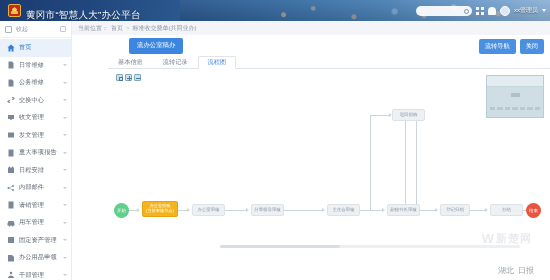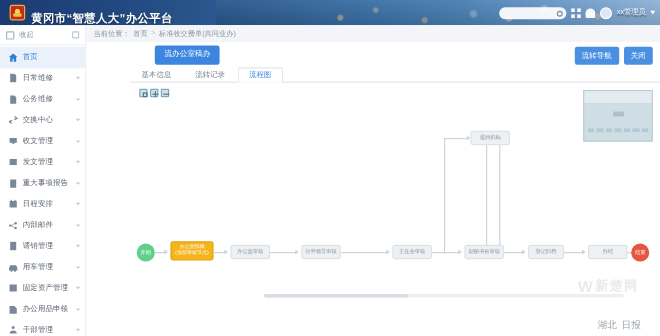--- a/index.html
+++ b/index.html
@@ -36,21 +36,21 @@
     width: 13px; height: 13px; border-radius: 2px;
     background: radial-gradient(circle at 50% 42%, #ffd94a 0 2px, transparent 2.4px), #c42b1c;
     border: 0.5px solid #e8b33a;
     position: relative;
   }
   .emblem::before {
     content:""; position:absolute; left:2px; right:2px; bottom:2px; height:3px;
     background:#e8c24a; border-radius:1px;
   }
   .brand-title {
-    color: #ffffff; font-size: 9.5px; font-weight: bold; letter-spacing: .3px;
+    color: #ffffff; font-size: 9.5px; font-weight: normal; letter-spacing: .3px;
     text-shadow: 0 1px 2px rgba(0,0,0,.45);
     white-space: nowrap;
     margin-top: 10px;
   }
   .header-right { position: absolute; right: 4px; top: 0; height: 21px; display:flex; align-items:center; gap:4px; z-index:3; }
   .hdr-search {
     width: 56px; height: 10px; border-radius: 5px;
     background: rgba(255,255,255,.92);
     position: relative;
   }

